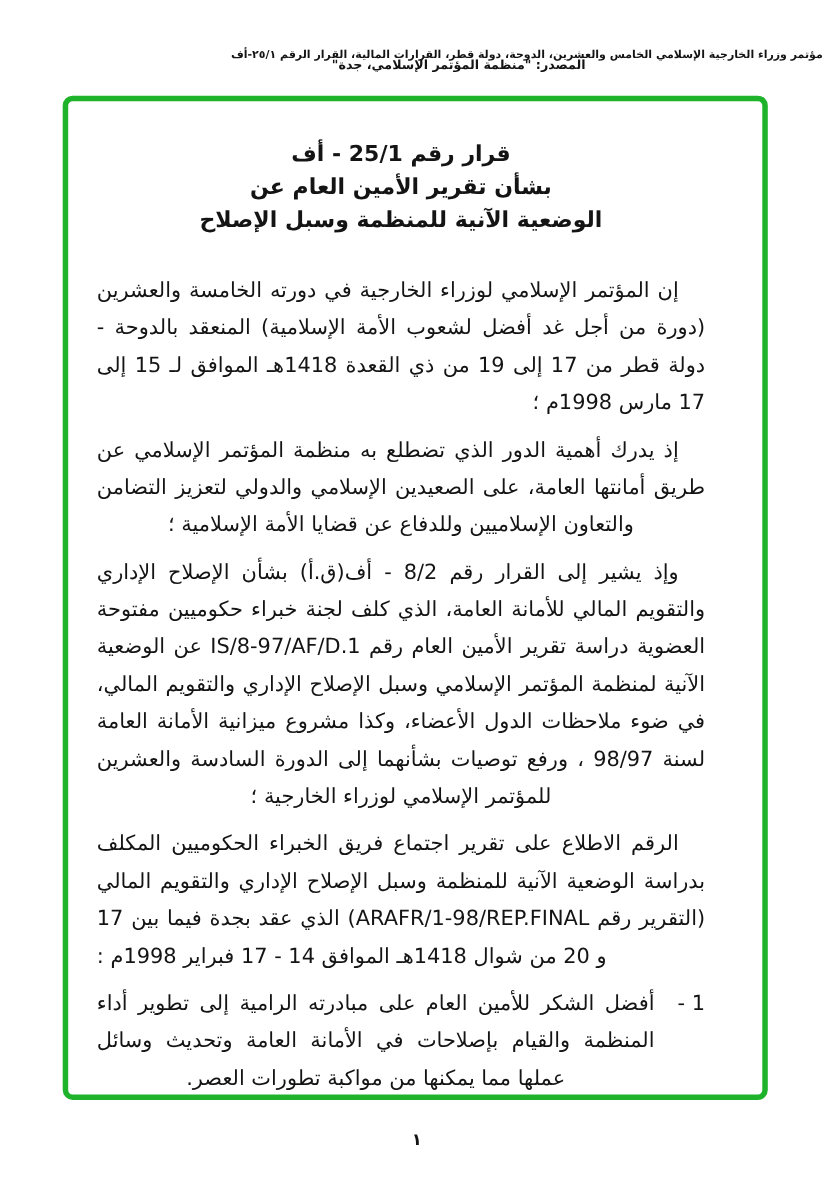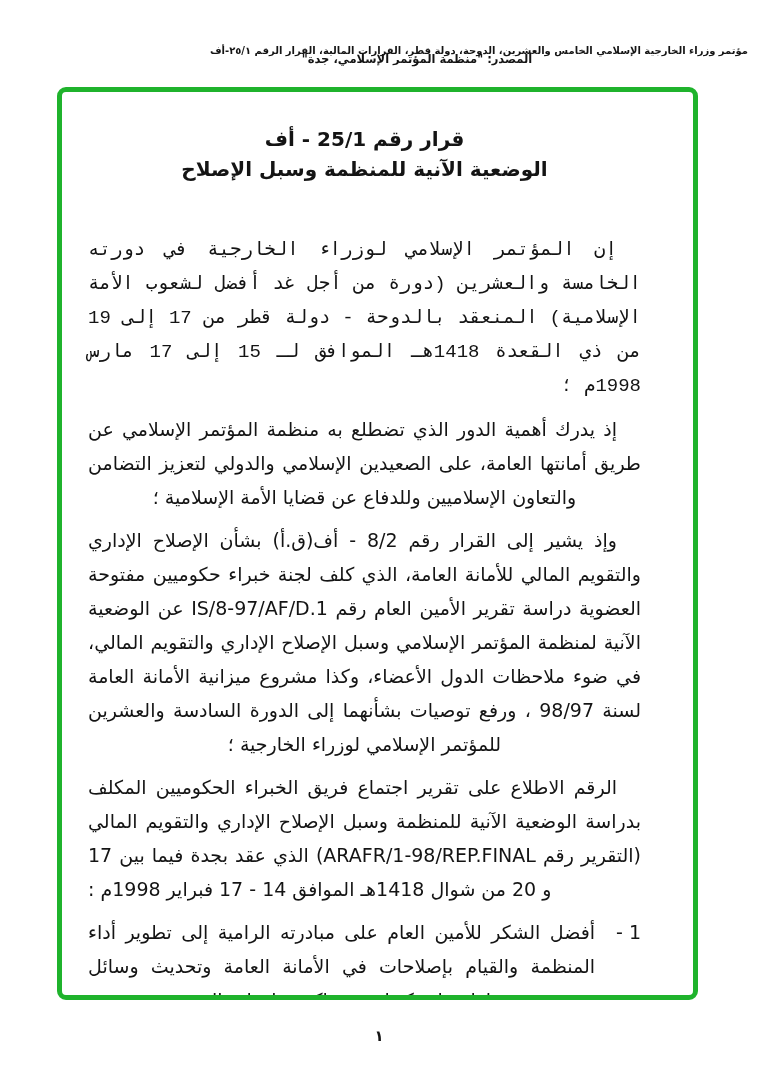--- a/index.html
+++ b/index.html
@@ -46,21 +46,21 @@
   }
   
   .para {
     direction: rtl;
     font-size: 19px;
     line-height: 34px;
     text-align: justify;
     text-indent: 24px;
     margin: 0;
   }
-  .p1 { margin-top: 49px; text-align-last: right; font-family: Liberation Mono, monospace; }
+  .p1 { margin-top: 33px; text-align-last: right; }
   .p2 { margin-top: 9px;  text-align-last: center; }
   .p3 { margin-top: 9px;  text-align-last: center; }
   .p4 { margin-top: 9px;  text-align-last: left; }
   .para b, .item b { font-weight: normal; }
   
   .item {
     direction: rtl;
     display: flex;
     margin-top: 9px;
     font-size: 19px;
@@ -88,20 +88,21 @@
 </head>
 <body>
 
 <div class="hdr1">مؤتمر وزراء الخارجية الإسلامي الخامس والعشرين، الدوحة، دولة قطر، القرارات المالية، القرار الرقم ٢٥/١-أف</div>
 <div class="hdr2">المصدر: "منظمة المؤتمر الإسلامي، جدة"</div>
 
 <div class="frame">
 
   <div class="title-block">
     <div>قرار رقم 25/1 - أف</div>
+    <div>بشأن تقرير الأمين العام عن</div>
     <div>الوضعية الآنية للمنظمة وسبل الإصلاح</div>
   </div>
 
   <p class="para p1"><span>إن المؤتمر الإسلامي لوزراء الخارجية في دورته الخامسة والعشرين (دورة من أجل غد أفضل لشعوب الأمة الإسلامية) المنعقد بالدوحة - دولة قطر من 17 إلى 19 من ذي القعدة 1418هـ الموافق لـ 15 إلى 17 مارس 1998م ؛</span></p>
 
   <p class="para p2"><b>إذ يدرك</b> <span>أهمية الدور الذي تضطلع به منظمة المؤتمر الإسلامي عن طريق أمانتها العامة، على الصعيدين الإسلامي والدولي لتعزيز التضامن والتعاون الإسلاميين وللدفاع عن قضايا الأمة الإسلامية ؛</span></p>
 
   <p class="para p3"><b>وإذ يشير</b> <span>إلى القرار رقم 8/2 - أف(ق.أ) بشأن الإصلاح الإداري والتقويم المالي للأمانة العامة، الذي كلف لجنة خبراء حكوميين مفتوحة العضوية دراسة تقرير الأمين العام رقم IS/8-97/AF/D.1 عن الوضعية الآنية لمنظمة المؤتمر الإسلامي وسبل الإصلاح الإداري والتقويم المالي، في ضوء ملاحظات الدول الأعضاء، وكذا مشروع ميزانية الأمانة العامة لسنة 98/97 ، ورفع توصيات بشأنهما إلى الدورة السادسة والعشرين للمؤتمر الإسلامي لوزراء الخارجية ؛</span></p>
 
   <p class="para p4"><b>الرقم الاطلاع</b> <span>على تقرير اجتماع فريق الخبراء الحكوميين المكلف بدراسة الوضعية الآنية للمنظمة وسبل الإصلاح الإداري والتقويم المالي (التقرير رقم ARAFR/1-98/REP.FINAL) الذي عقد بجدة فيما بين 17 و 20 من شوال 1418هـ الموافق 14 - 17 فبراير 1998م :</span></p>

